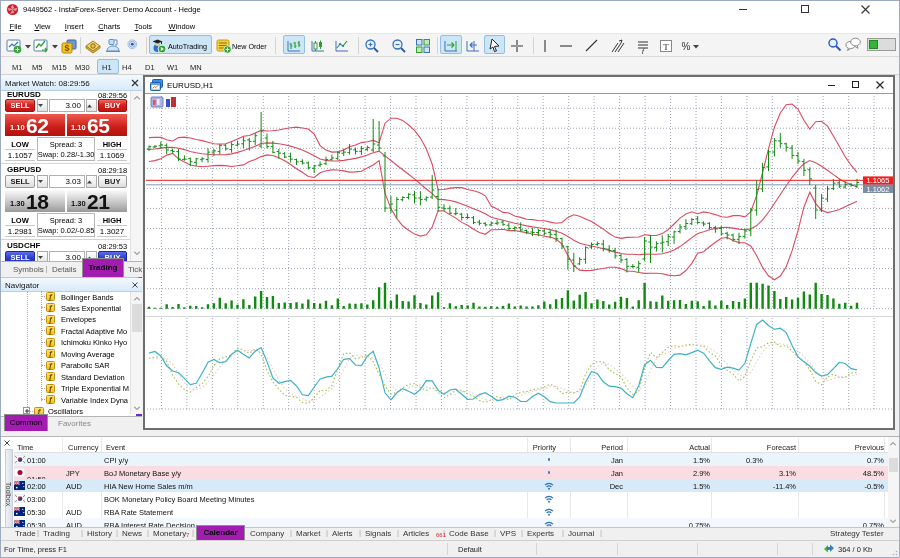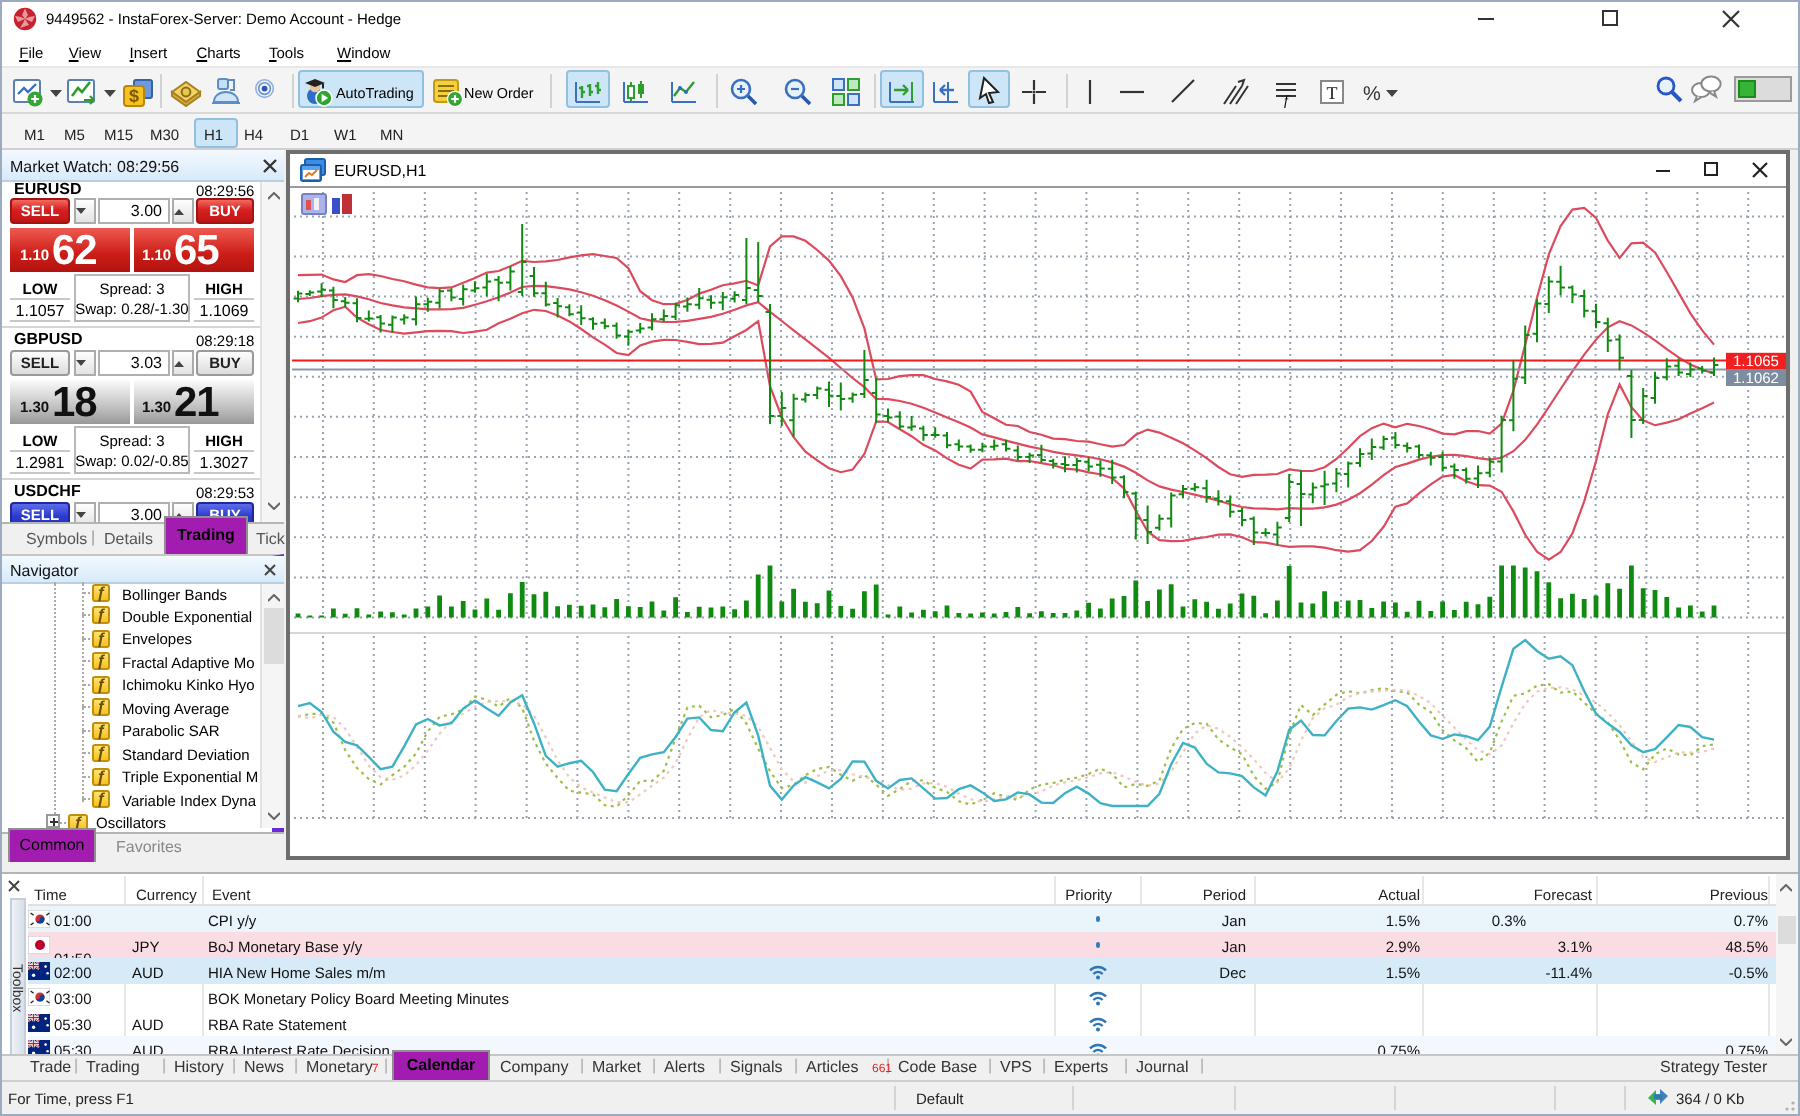--- a/index.html
+++ b/index.html
@@ -320,21 +320,21 @@
 <svg class="abs" style="left:131px;top:4px" width="6" height="6">
       <path d="M0.5 0.5l5 5M5.5 0.5l-5 5" stroke="#444" stroke-width="1"></path>
     </svg>
 <div class="abs" style="left:26px;top:13px;width:1px;height:120px;border-left:1px dotted #aaa"></div>
 <div class="abs" style="left:40px;top:13px;width:1px;height:110px;border-left:1px dotted #aaa"></div>
 <div class="abs" style="left:40px;top:18.0px;width:6px;height:1px;border-top:1px dotted #aaa"></div>
 <div class="ficon" style="top:14.0px">ƒ</div>
 <div class="treeitem" style="top:14.5px">Bollinger Bands</div>
 <div class="abs" style="left:40px;top:29.46px;width:6px;height:1px;border-top:1px dotted #aaa"></div>
 <div class="ficon" style="top:25.46px">ƒ</div>
-<div class="treeitem" style="top:25.96px">Double Exponential</div>
+<div class="treeitem" style="top:25.96px">Sales Exponential</div>
 <div class="abs" style="left:40px;top:40.92px;width:6px;height:1px;border-top:1px dotted #aaa"></div>
 <div class="ficon" style="top:36.92px">ƒ</div>
 <div class="treeitem" style="top:37.42px">Envelopes</div>
 <div class="abs" style="left:40px;top:52.38px;width:6px;height:1px;border-top:1px dotted #aaa"></div>
 <div class="ficon" style="top:48.38px">ƒ</div>
 <div class="treeitem" style="top:48.88px">Fractal Adaptive Mo</div>
 <div class="abs" style="left:40px;top:63.84px;width:6px;height:1px;border-top:1px dotted #aaa"></div>
 <div class="ficon" style="top:59.84px">ƒ</div>
 <div class="treeitem" style="top:60.34px">Ichimoku Kinko Hyo</div>
 <div class="abs" style="left:40px;top:75.30000000000001px;width:6px;height:1px;border-top:1px dotted #aaa"></div>

